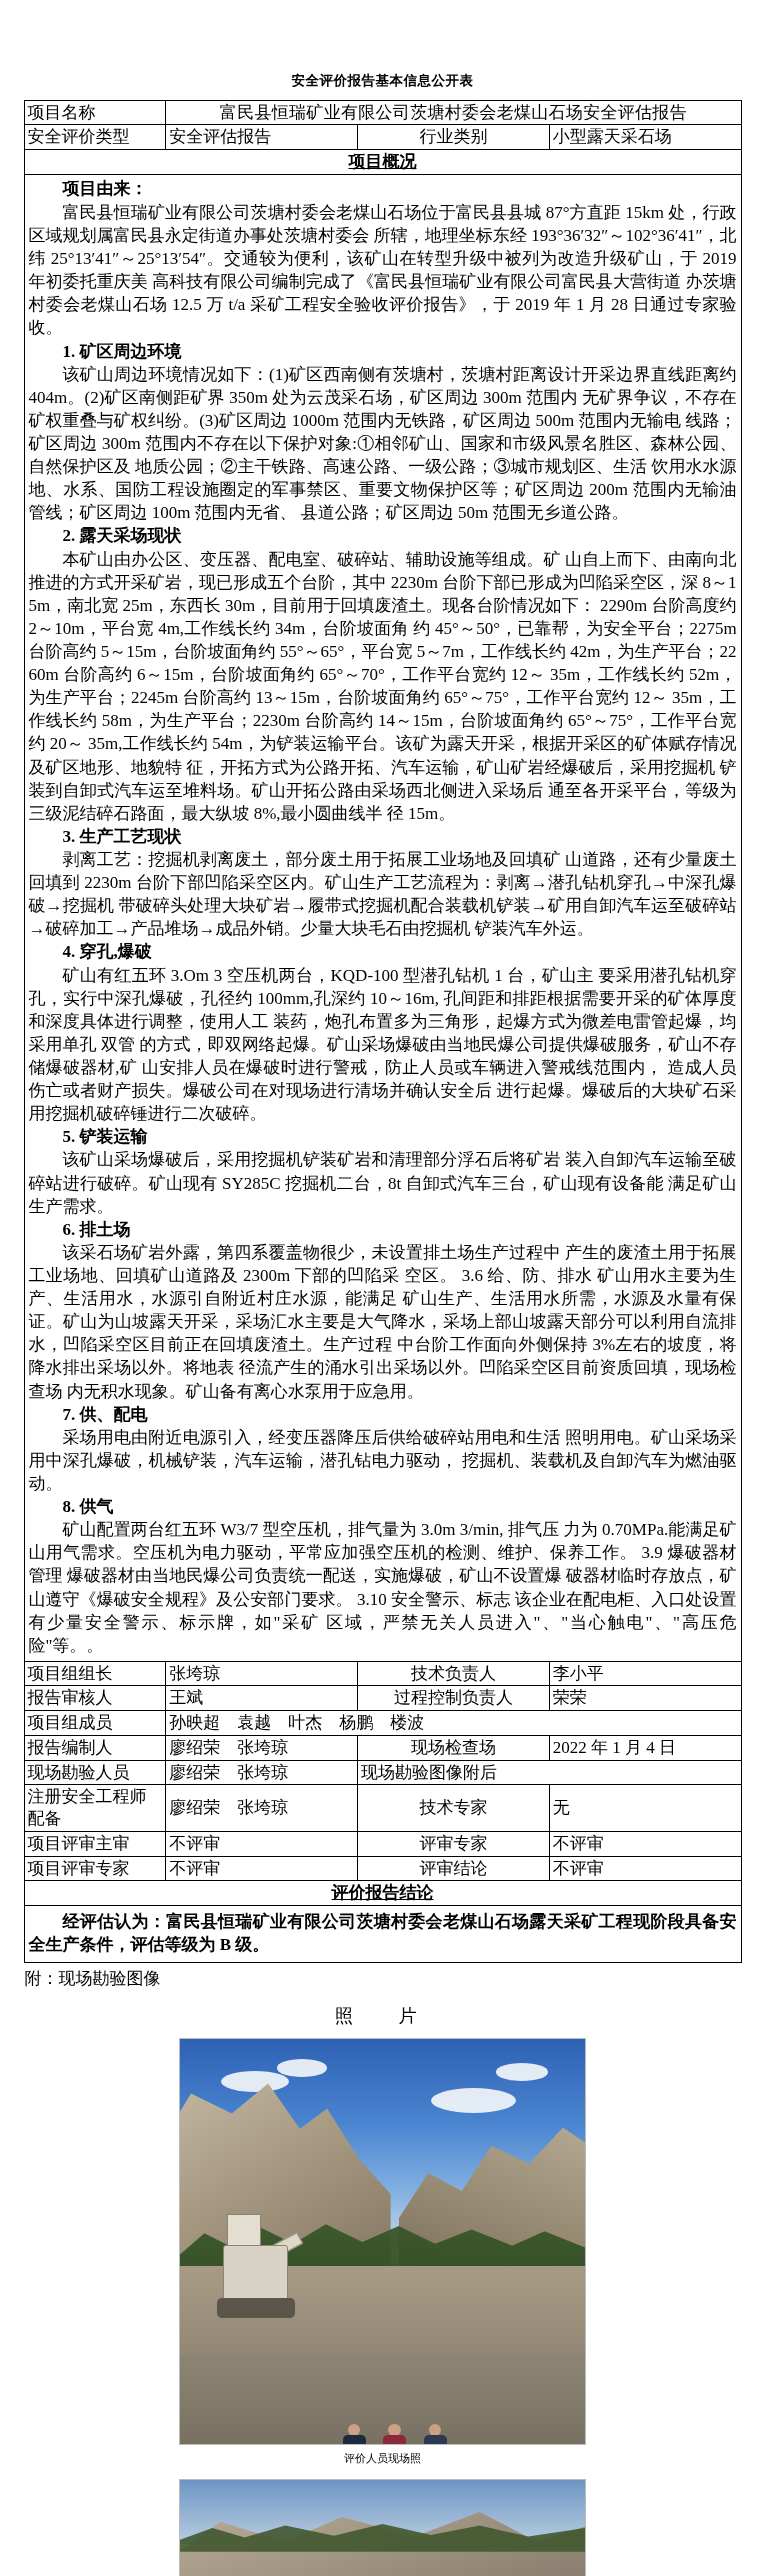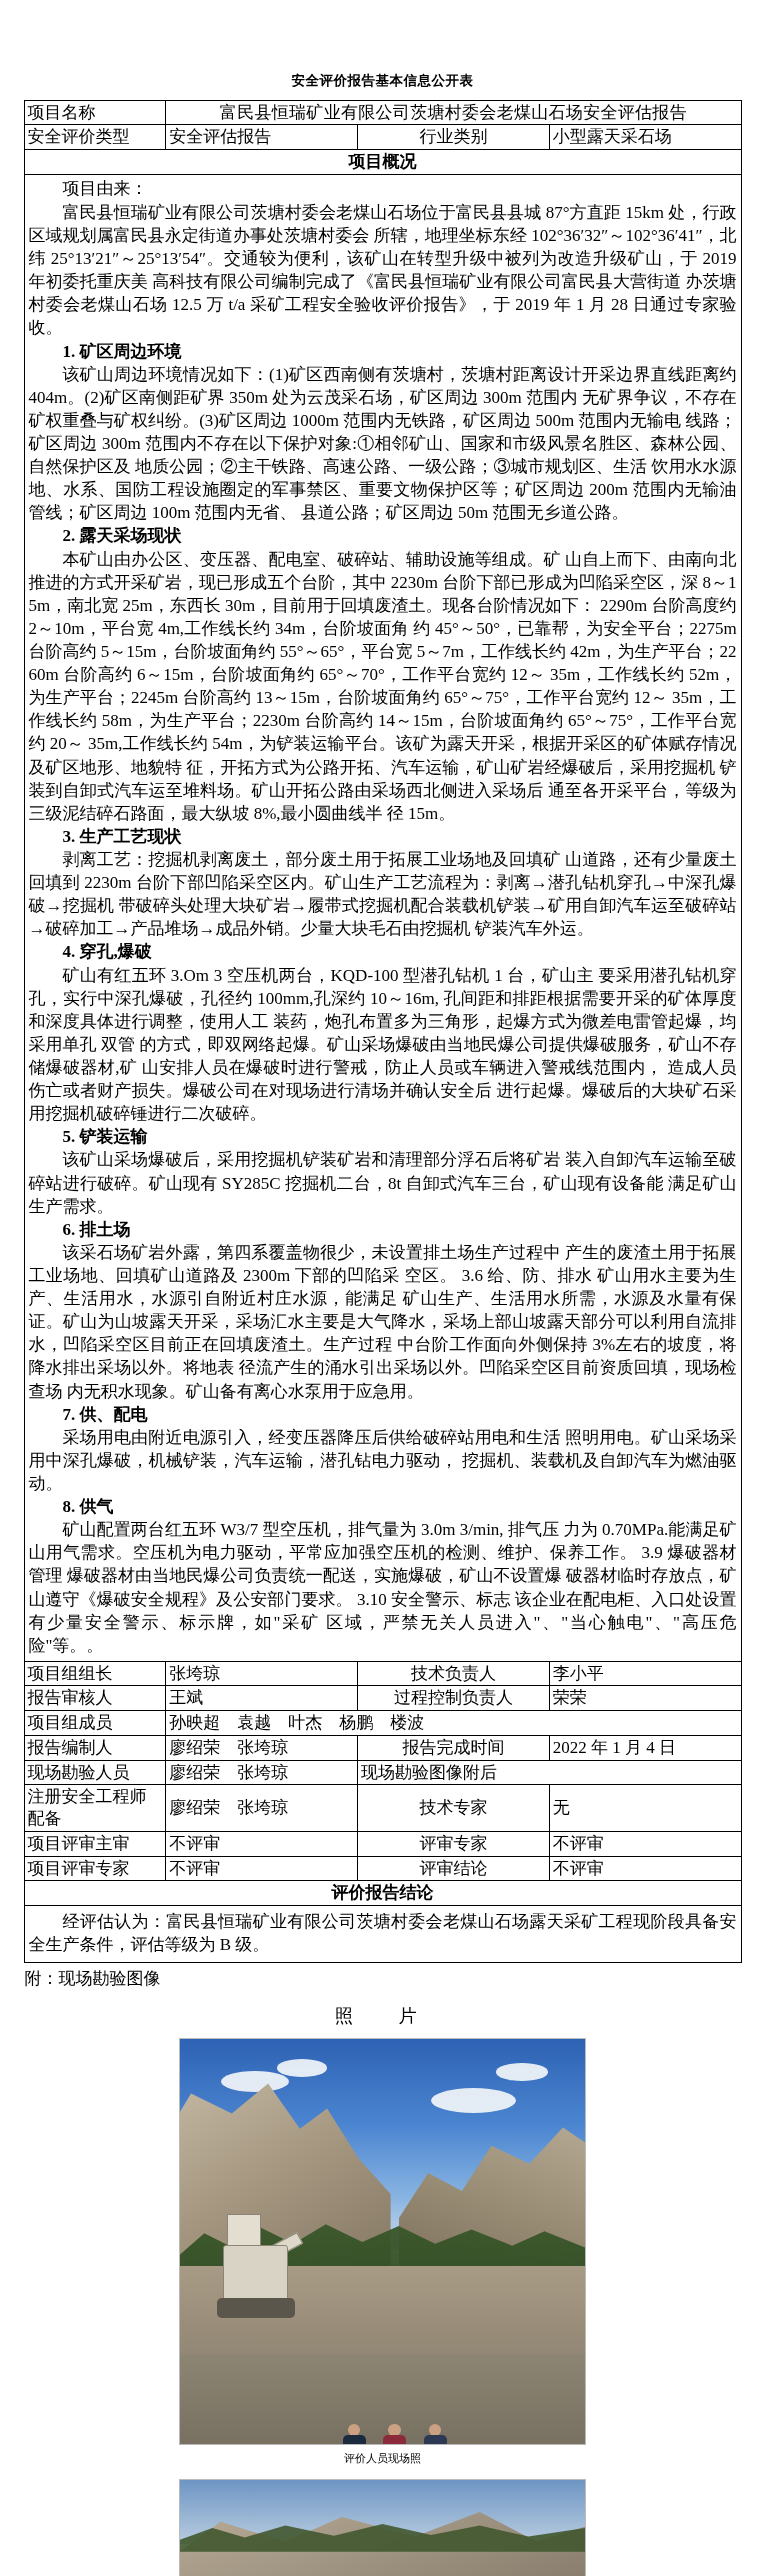--- a/index.html
+++ b/index.html
@@ -47,20 +47,21 @@
   }
   td.label { width: 135px; }
   td.label2 { width: 106px; text-align: center; }
   td.val2 { width: 159px; }
   td.ctr { text-align: left; }
   td.section-head {
     text-align: center;
     font-weight: bold;
     font-size: 12px;
     padding: 1.9px 0;
+    text-decoration: underline;
   }
   td.big-name {
     text-align: center;
     font-size: 13px;
     letter-spacing: 0.3px;
   }
   .body-cell {
     padding: 1.9px 3.9px 3.9px 3.9px !important;
     line-height: 1.36;
     font-size: 11.2px;
@@ -71,21 +72,21 @@
     text-indent: 2em;
     line-height: 1.36;
   }
   .body-cell p.heading {
     text-indent: 2em;
     margin: 0;
     font-weight: bold;
   }
   .body-cell p.lead {
     text-indent: 2em;
-    font-weight: normal;
+    font-weight: bold;
     margin: 0 0 1px 0;
   }
   .attach {
     width: 718px;
     margin: 3.9px auto 0 auto;
     font-size: 17px;
     padding-left: 1.9px;
   }
   .photo-title {
     text-align: center;
@@ -241,21 +242,21 @@
         <td>安全评估报告</td>
         <td class="label2">行业类别</td>
         <td class="val2">小型露天采石场</td>
       </tr>
       <tr>
         <td class="section-head" colspan="4">项目概况</td>
       </tr>
       <tr>
         <td class="body-cell" colspan="4">
           <p class="lead">项目由来：</p>
-          <p>富民县恒瑞矿业有限公司茨塘村委会老煤山石场位于富民县县城 87°方直距 15km 处，行政区域规划属富民县永定街道办事处茨塘村委会 所辖，地理坐标东经 102°36′32″～102°36′41″，北纬 25°13′21″～25°13′54″。交通较为便利，该矿山在转型升级中被列为改造升级矿山，于 2019 年初委托重庆美 高科技有限公司编制完成了《富民县恒瑞矿业有限公司富民县大营街道 办茨塘村委会老煤山石场 12.5 万 t/a 采矿工程安全验收评价报告》，于 2019 年 1 月 28 日通过专家验收。</p>
+          <p>富民县恒瑞矿业有限公司茨塘村委会老煤山石场位于富民县县城 87°方直距 15km 处，行政区域规划属富民县永定街道办事处茨塘村委会 所辖，地理坐标东经 193°36′32″～102°36′41″，北纬 25°13′41″～25°13′54″。交通较为便利，该矿山在转型升级中被列为改造升级矿山，于 2019 年初委托重庆美 高科技有限公司编制完成了《富民县恒瑞矿业有限公司富民县大营街道 办茨塘村委会老煤山石场 12.5 万 t/a 采矿工程安全验收评价报告》，于 2019 年 1 月 28 日通过专家验收。</p>
           <p class="heading">1. 矿区周边环境</p>
           <p>该矿山周边环境情况如下：(1)矿区西南侧有茨塘村，茨塘村距离设计开采边界直线距离约404m。(2)矿区南侧距矿界 350m 处为云茂采石场，矿区周边 300m 范围内 无矿界争议，不存在矿权重叠与矿权纠纷。(3)矿区周边 1000m 范围内无铁路，矿区周边 500m 范围内无输电 线路；矿区周边 300m 范围内不存在以下保护对象:①相邻矿山、国家和市级风景名胜区、森林公园、自然保护区及 地质公园；②主干铁路、高速公路、一级公路；③城市规划区、生活 饮用水水源地、水系、国防工程设施圈定的军事禁区、重要文物保护区等；矿区周边 200m 范围内无输油管线；矿区周边 100m 范围内无省、 县道公路；矿区周边 50m 范围无乡道公路。</p>
           <p class="heading">2. 露天采场现状</p>
           <p>本矿山由办公区、变压器、配电室、破碎站、辅助设施等组成。矿 山自上而下、由南向北推进的方式开采矿岩，现已形成五个台阶，其中 2230m 台阶下部已形成为凹陷采空区，深 8～15m，南北宽 25m，东西长 30m，目前用于回填废渣土。现各台阶情况如下： 2290m 台阶高度约 2～10m，平台宽 4m,工作线长约 34m，台阶坡面角 约 45°～50°，已靠帮，为安全平台；2275m 台阶高约 5～15m，台阶坡面角约 55°～65°，平台宽 5～7m，工作线长约 42m，为生产平台；2260m 台阶高约 6～15m，台阶坡面角约 65°～70°，工作平台宽约 12～ 35m，工作线长约 52m，为生产平台；2245m 台阶高约 13～15m，台阶坡面角约 65°～75°，工作平台宽约 12～ 35m，工作线长约 58m，为生产平台；2230m 台阶高约 14～15m，台阶坡面角约 65°～75°，工作平台宽约 20～ 35m,工作线长约 54m，为铲装运输平台。该矿为露天开采，根据开采区的矿体赋存情况及矿区地形、地貌特 征，开拓方式为公路开拓、汽车运输，矿山矿岩经爆破后，采用挖掘机 铲装到自卸式汽车运至堆料场。矿山开拓公路由采场西北侧进入采场后 通至各开采平台，等级为三级泥结碎石路面，最大纵坡 8%,最小圆曲线半 径 15m。</p>
           <p class="heading">3. 生产工艺现状</p>
           <p>剥离工艺：挖掘机剥离废土，部分废土用于拓展工业场地及回填矿 山道路，还有少量废土回填到 2230m 台阶下部凹陷采空区内。矿山生产工艺流程为：剥离→潜孔钻机穿孔→中深孔爆破→挖掘机 带破碎头处理大块矿岩→履带式挖掘机配合装载机铲装→矿用自卸汽车运至破碎站→破碎加工→产品堆场→成品外销。少量大块毛石由挖掘机 铲装汽车外运。</p>
           <p class="heading">4. 穿孔,爆破</p>
           <p>矿山有红五环 3.Om 3 空压机两台，KQD-100 型潜孔钻机 1 台，矿山主 要采用潜孔钻机穿孔，实行中深孔爆破，孔径约 100mm,孔深约 10～16m, 孔间距和排距根据需要开采的矿体厚度和深度具体进行调整，使用人工 装药，炮孔布置多为三角形，起爆方式为微差电雷管起爆，均采用单孔 双管 的方式，即双网络起爆。矿山采场爆破由当地民爆公司提供爆破服务，矿山不存储爆破器材,矿 山安排人员在爆破时进行警戒，防止人员或车辆进入警戒线范围内， 造成人员伤亡或者财产损失。爆破公司在对现场进行清场并确认安全后 进行起爆。爆破后的大块矿石采用挖掘机破碎锤进行二次破碎。</p>
           <p class="heading">5. 铲装运输</p>
           <p>该矿山采场爆破后，采用挖掘机铲装矿岩和清理部分浮石后将矿岩 装入自卸汽车运输至破碎站进行破碎。矿山现有 SY285C 挖掘机二台，8t 自卸式汽车三台，矿山现有设备能 满足矿山生产需求。</p>
@@ -280,21 +281,21 @@
         <td class="label2">过程控制负责人</td>
         <td class="val2">荣荣</td>
       </tr>
       <tr>
         <td class="label">项目组成员</td>
         <td colspan="3">孙映超　袁越　叶杰　杨鹏　楼波</td>
       </tr>
       <tr>
         <td class="label">报告编制人</td>
         <td class="ctr">廖绍荣　张垮琼</td>
-        <td class="label2">报告完成时间</td>
+        <td class="label2">现场检查场</td>
         <td class="val2">2022 年 1 月 4 日</td>
       </tr>
       <tr>
         <td class="label">现场勘验人员</td>
         <td class="ctr">廖绍荣　张垮琼</td>
         <td class="ctr" colspan="2">现场勘验图像附后</td>
       </tr>
       <tr>
         <td class="label">注册安全工程师配备</td>
         <td class="ctr">廖绍荣　张垮琼</td>

